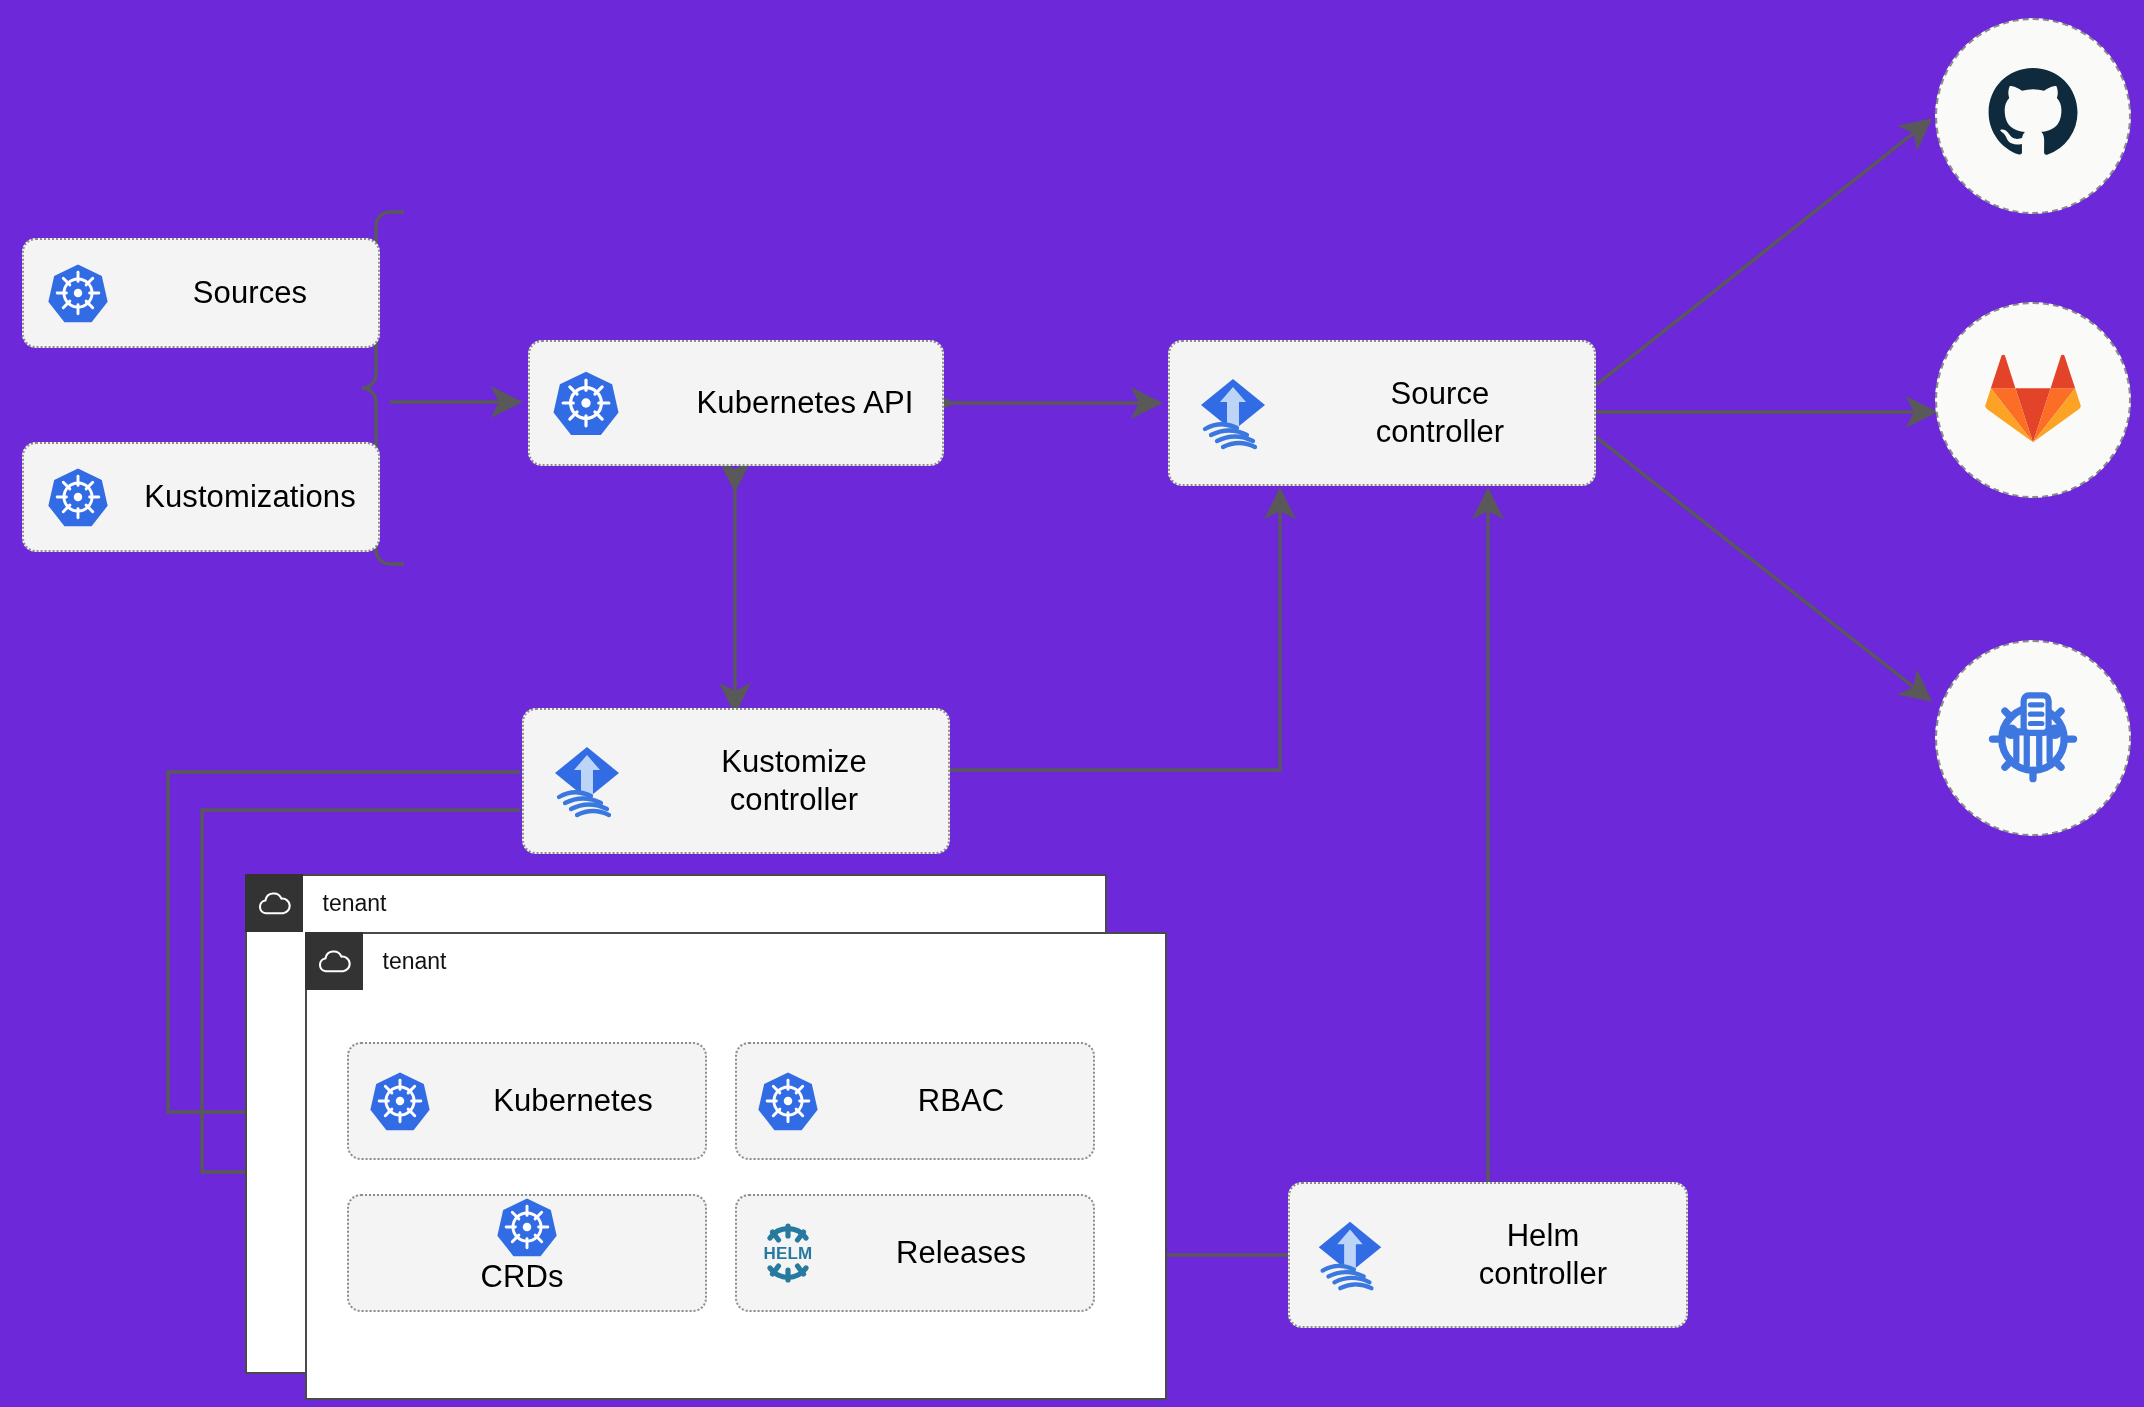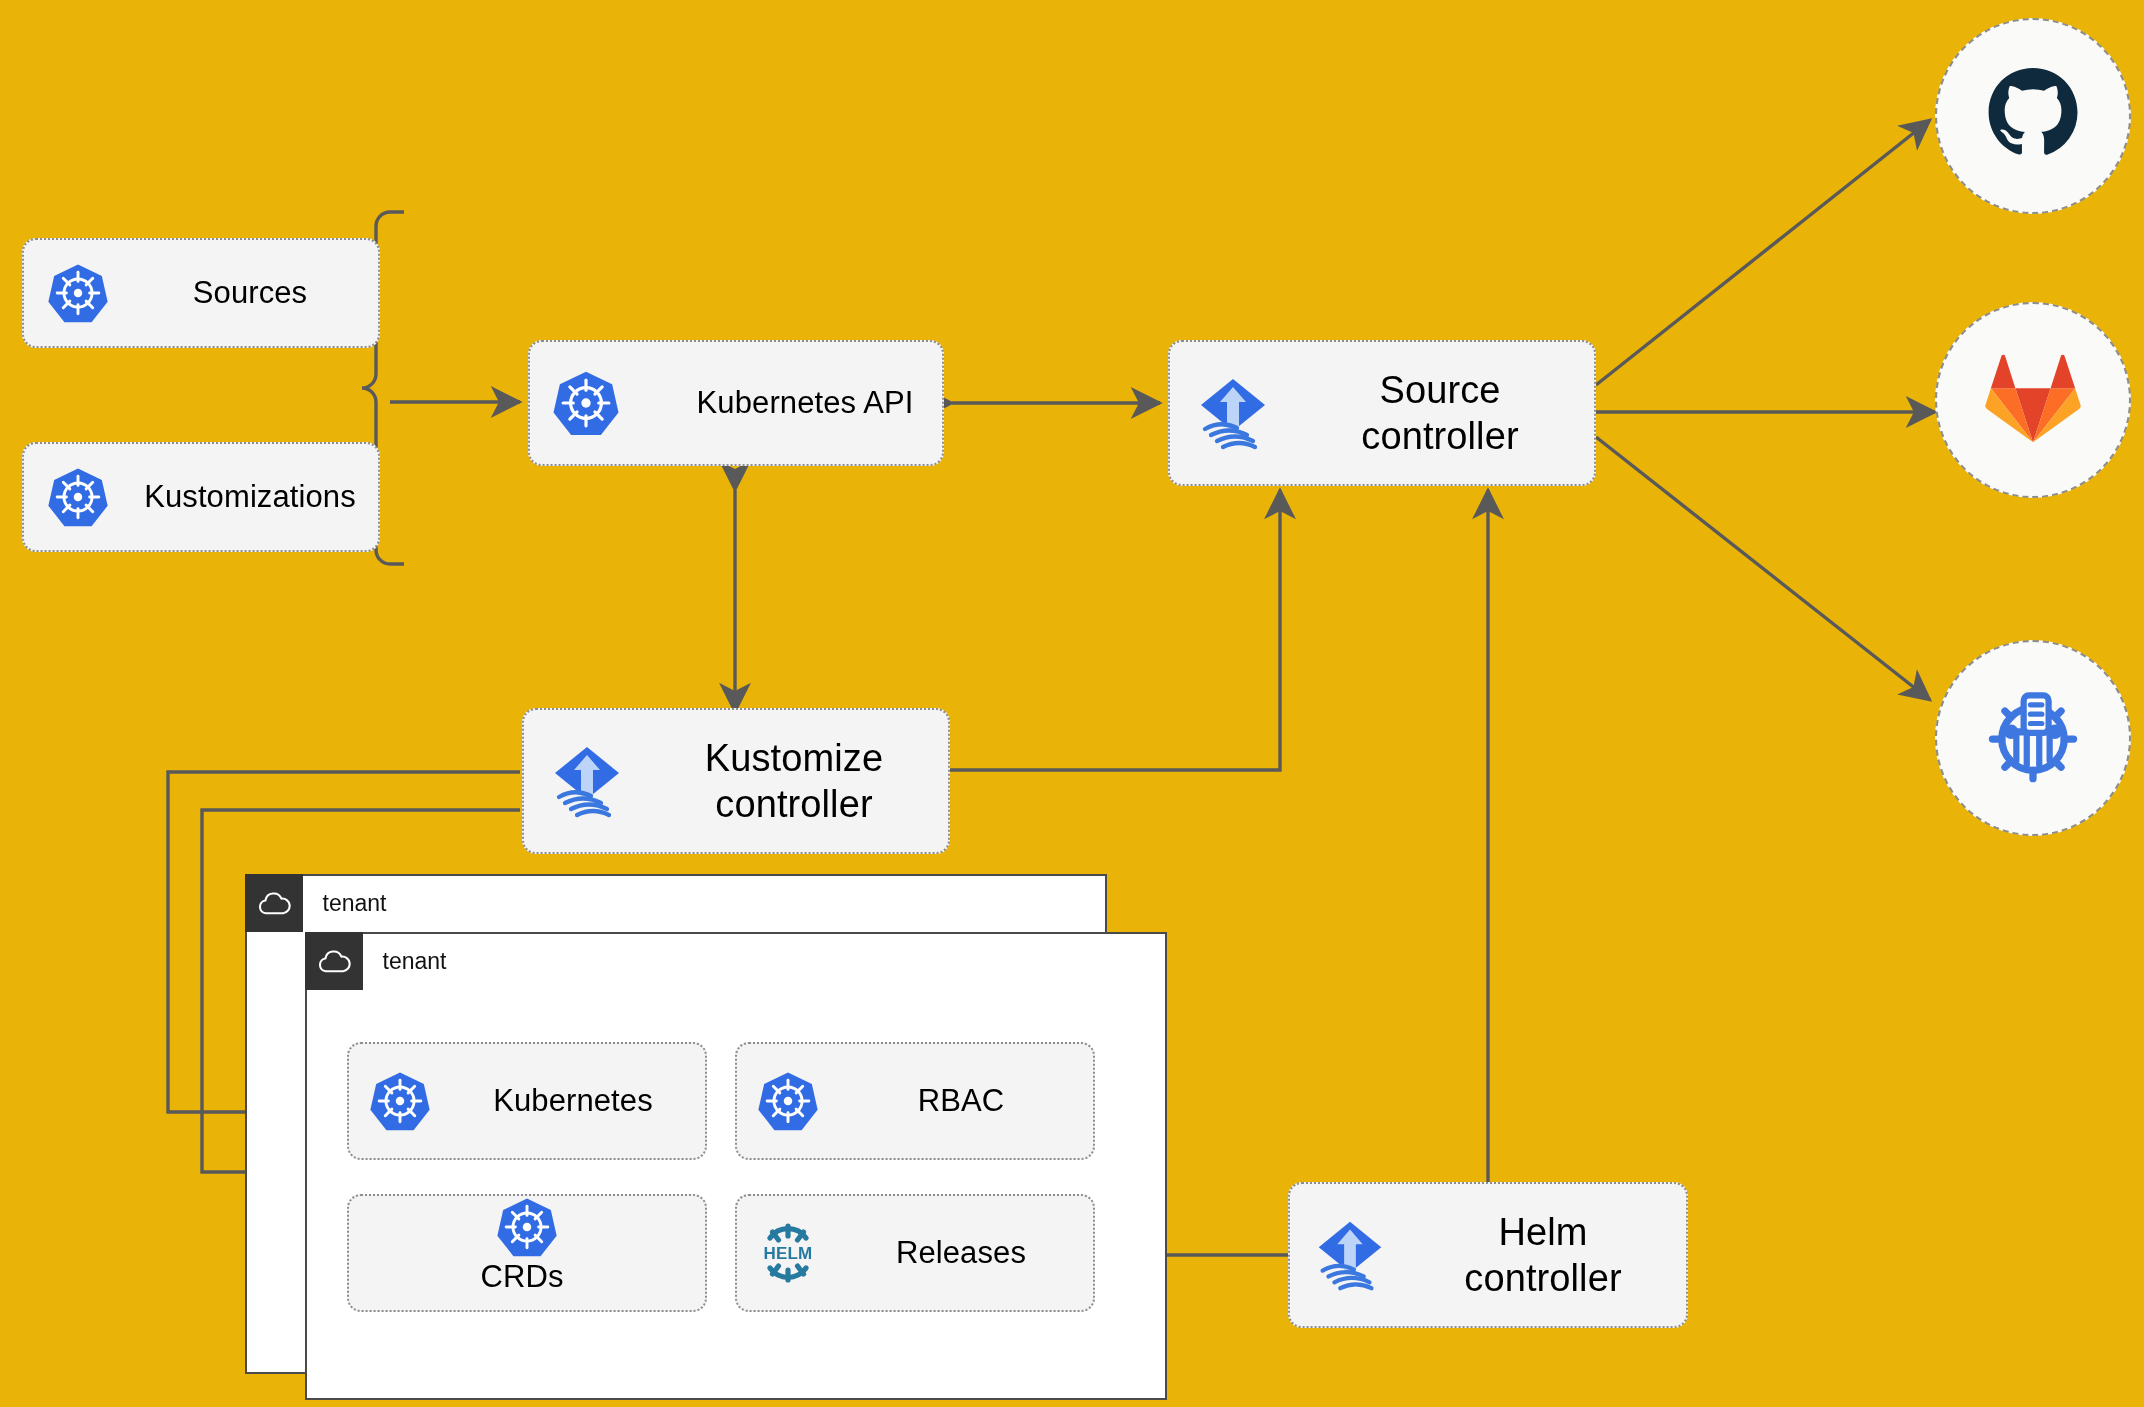--- a/index.html
+++ b/index.html
@@ -1,34 +1,34 @@
 <!DOCTYPE html>
 <html><head>
 <meta charset="utf-8">
 <style>
   html,body{margin:0;padding:0;background:#ffffff;}
   body{font-family:"Liberation Sans","DejaVu Sans",sans-serif;}
-  #stage{position:relative;width:2144px;height:1407px;background:#eab308;overflow:hidden;}
+  #stage{position:relative;width:2144px;height:1407px;background:#6d28d9;overflow:hidden;}
   #wires{position:absolute;left:0;top:0;width:2144px;height:1407px;pointer-events:none;}
 
   .node{
     position:absolute;
     background:#f4f4f4;
     border:2.5px dotted #8d8d8d;
     border-radius:14px;
     display:flex;align-items:center;
     box-sizing:border-box;
   }
   .node .ico{flex:0 0 auto;display:flex;align-items:center;justify-content:center;}
   .node .lbl{
     flex:1 1 auto;text-align:center;color:#000;
     font-size:31px;line-height:1.22;letter-spacing:.1px;
     padding-right:10px;
   }
-  .node.two .lbl{font-size:38px;}
+  .node.two .lbl{font-size:31px;}
 
   .circ{
     position:absolute;border-radius:50%;
     background:#fafaf9;border:2.5px dashed #8d8d8d;
     display:flex;align-items:center;justify-content:center;
     box-sizing:border-box;
   }
 
   .tenant{
     position:absolute;background:#ffffff;

